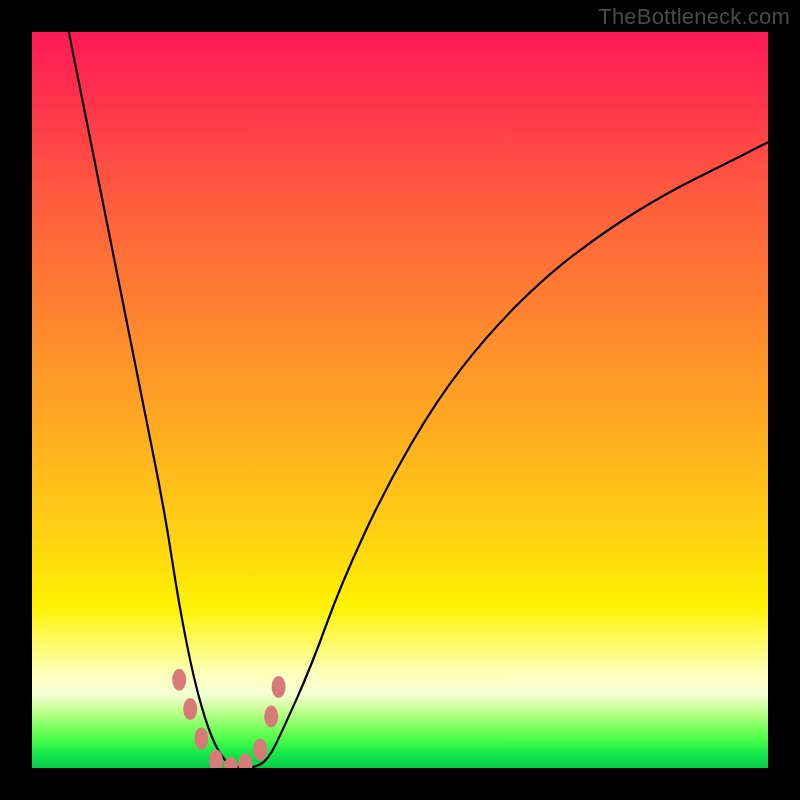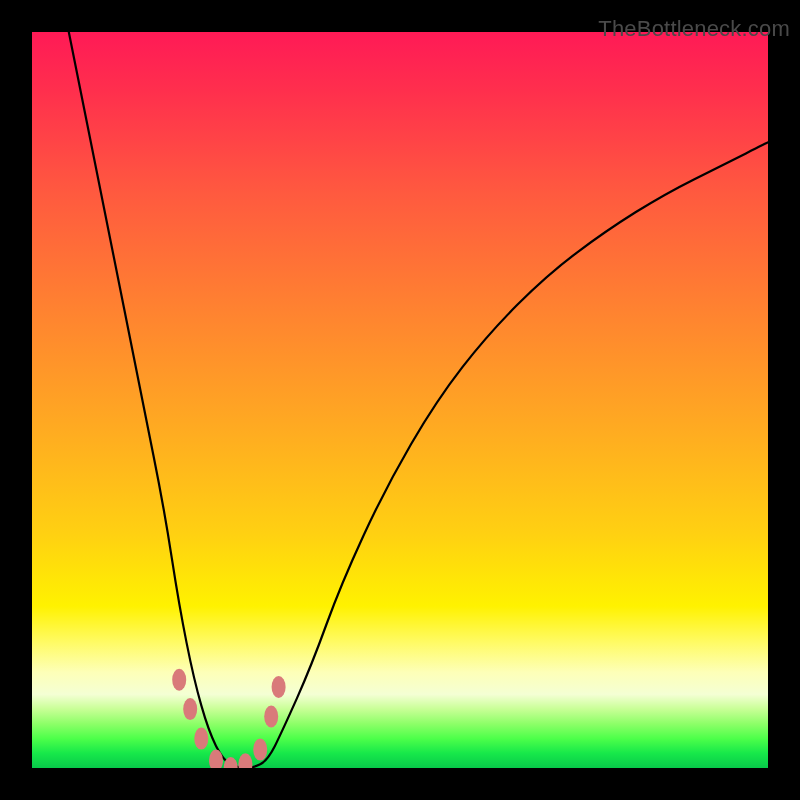--- a/index.html
+++ b/index.html
@@ -14,21 +14,21 @@
   .frame {
     position: absolute;
     top: 0;
     left: 0;
     width: 800px;
     height: 800px;
     background: #000;
   }
   .watermark {
     position: absolute;
-    top: 16px;
+    top: 4px;
     right: 10px;
     color: #4a4a4a;
     font-size: 22px;
     font-weight: 400;
     letter-spacing: 0.2px;
     z-index: 10;
   }
   .plot-area {
     position: absolute;
     left: 32px;

